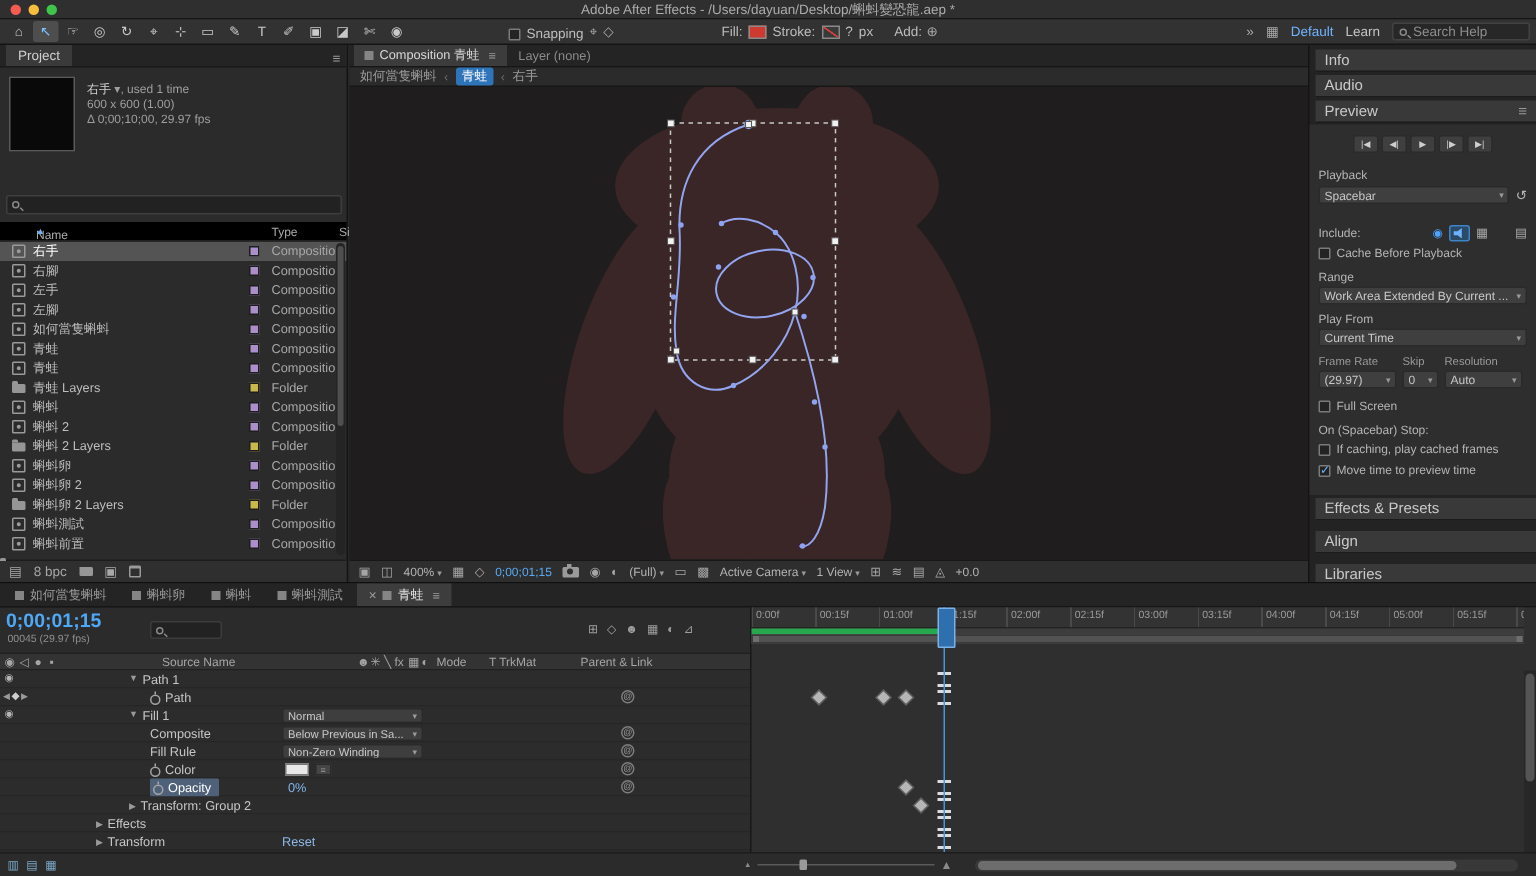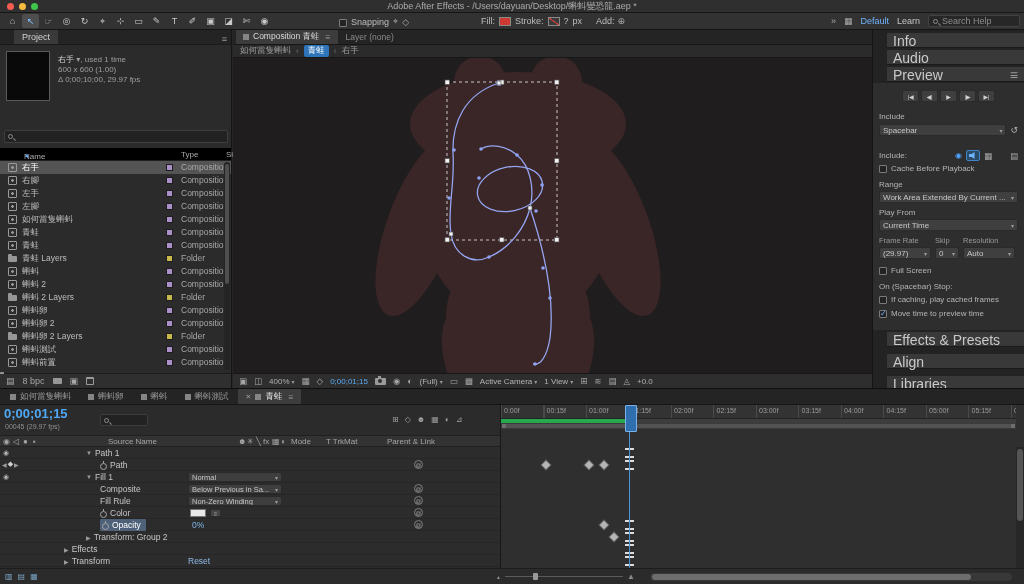--- a/index.html
+++ b/index.html
@@ -32,21 +32,21 @@
 .searchbox{display:flex;align-items:center;gap:4px;background:#272727;border:1px solid #424242;border-radius:2px;height:12px;padding:0 4px;width:92px;color:#8d8d8d;}
 .mag{width:5px;height:5px;border:1px solid #8a8a8a;border-radius:50%;position:relative;display:inline-block;flex:none;}
 .mag::after{content:"";position:absolute;left:4px;top:4px;width:3px;height:1px;background:#8a8a8a;transform:rotate(45deg);}
 
 
 .main{position:absolute;top:30px;left:0;width:1024px;height:358px;}
 
 
 .project-panel{position:absolute;left:0;top:0;width:232px;height:358px;background:#2b2b2b;border-right:1px solid #141414;}
 .ptabrow{height:15px;background:#242424;border-bottom:1px solid #1a1a1a;display:flex;align-items:flex-end;}
-.ptab{background:#3a3a3a;height:14px;padding:0 8px;display:flex;align-items:center;gap:4px;color:#d0d0d0;margin-left:14px;}
+.ptab{background:#3a3a3a;height:14px;padding:0 8px;display:flex;align-items:center;gap:4px;color:#d0d0d0;margin-left:4px;}
 .pinfo-thumb{position:absolute;left:6px;top:21px;width:44px;height:50px;background:#090909;border:1px solid #5a5a5a;}
 .pinfo-lines{position:absolute;left:58px;top:25px;line-height:10px;font-size:8px;color:#9f9f9f;}
 .pinfo-name{color:#d2d2d2;}
 .psearch{position:absolute;top:100px;left:4px;width:224px;height:13px;background:#222;border:1px solid #3e3e3e;border-radius:2px;display:flex;align-items:center;padding:0 3px;gap:3px;}
 .pcols{position:absolute;top:118px;left:0;right:0;height:13px;background:#000000;border-bottom:1px solid #202020;font-size:8px;color:#ababab;}
 .pcols span{position:absolute;top:2px;}
 .sort-asc{color:#6fb3ff;font-size:6px;}
 .prowlist{position:absolute;top:131px;left:0;right:0;height:209px;overflow:hidden;}
 .prow{position:relative;height:13px;line-height:13px;font-size:8.5px;color:#bdbdbd;}
 .prow.sel{background:#545454;color:#fff;}
@@ -78,21 +78,21 @@
 .vbar{position:absolute;bottom:0;left:0;right:0;height:15px;background:#2e2e2e;border-top:1px solid #171717;display:flex;align-items:center;gap:7px;padding:0 6px;font-size:8px;color:#b3b3b3;white-space:nowrap;overflow:hidden;}
 .vicn{color:#a5a5a5;font-size:8.5px;}
 .vtime{color:#57aaf2;}
 .da{font-size:6px;color:#9a9a9a;margin-left:2px;}
 .cam{width:11px;height:7px;background:#9a9a9a;border-radius:1px;position:relative;display:inline-block;}
 .cam::before{content:"";position:absolute;left:3.5px;top:1.5px;width:4px;height:4px;border-radius:50%;background:#2e2e2e;}
 .cam::after{content:"";position:absolute;left:3px;top:-2px;width:3px;height:2px;background:#9a9a9a;}
 
 
 .right-panel{position:absolute;left:872px;top:0;width:152px;height:358px;background:#232323;border-left:1px solid #141414;font-size:8px;}
-.rsec{position:absolute;left:14px;right:0;height:15px;background:#393939;border-bottom:1px solid #1b1b1b;display:flex;justify-content:space-between;padding:0 6px;color:#c9c9c9;font-size:14px;}
+.rsec{position:absolute;left:4px;right:0;height:15px;background:#393939;border-bottom:1px solid #1b1b1b;display:flex;align-items:center;justify-content:space-between;padding:0 6px;color:#c9c9c9;font-size:10px;}
 .pvbody{position:absolute;top:53px;left:0;right:0;height:247px;background:#2e2e2e;}
 .rp-row{position:absolute;left:6px;right:6px;display:flex;align-items:center;gap:4px;color:#b5b5b5;}
 .transport{display:flex;gap:2px;justify-content:center;width:100%;}
 .tbtn{width:17px;height:12px;background:#3f3f3f;border:1px solid #2b2b2b;border-radius:2px;color:#cfcfcf;font-size:6px;display:flex;align-items:center;justify-content:center;}
 .drop{height:12px;background:#3f3f3f;border:1px solid #2a2a2a;border-radius:2px;display:flex;align-items:center;justify-content:space-between;padding:0 3px;color:#c8c8c8;flex:1;overflow:hidden;white-space:nowrap;}
 .rp-reset{color:#b5b5b5;font-size:9px;}
 .inc-icons{margin-left:auto;display:flex;align-items:center;gap:4px;}
 .inc-eye{color:#4da3ff;font-size:8px;}
 .inc-audio-box{background:#2b4a66;border:1px solid #3e84c8;border-radius:2px;padding:1px 2px;display:flex;}
 .spk{width:8px;height:7px;background:#6fb3ff;clip-path:polygon(0 30%,35% 30%,70% 0,70% 100%,35% 70%,0 70%);display:inline-block;}
@@ -458,21 +458,21 @@
       <div class="rp-row" style="top:60px">
         <span class="transport" id="transport">
             <span class="tbtn">|◀</span>
             <span class="tbtn">◀|</span>
             <span class="tbtn">▶</span>
             <span class="tbtn">|▶</span>
             <span class="tbtn">▶|</span>
           </span>
       </div>
       <div class="rp-row" style="top:82px">
-          <span>Include</span>
+          <span>Playback</span>
         </div>
       <div class="rp-row" style="top:94px">
         <span class="drop">
             <span>Spacebar</span>
             <span class="da">▾</span>
           </span>
         <span class="rp-reset">↺</span>
       </div>
       <div class="rp-row" style="top:120px">
         <span>Include:</span>

